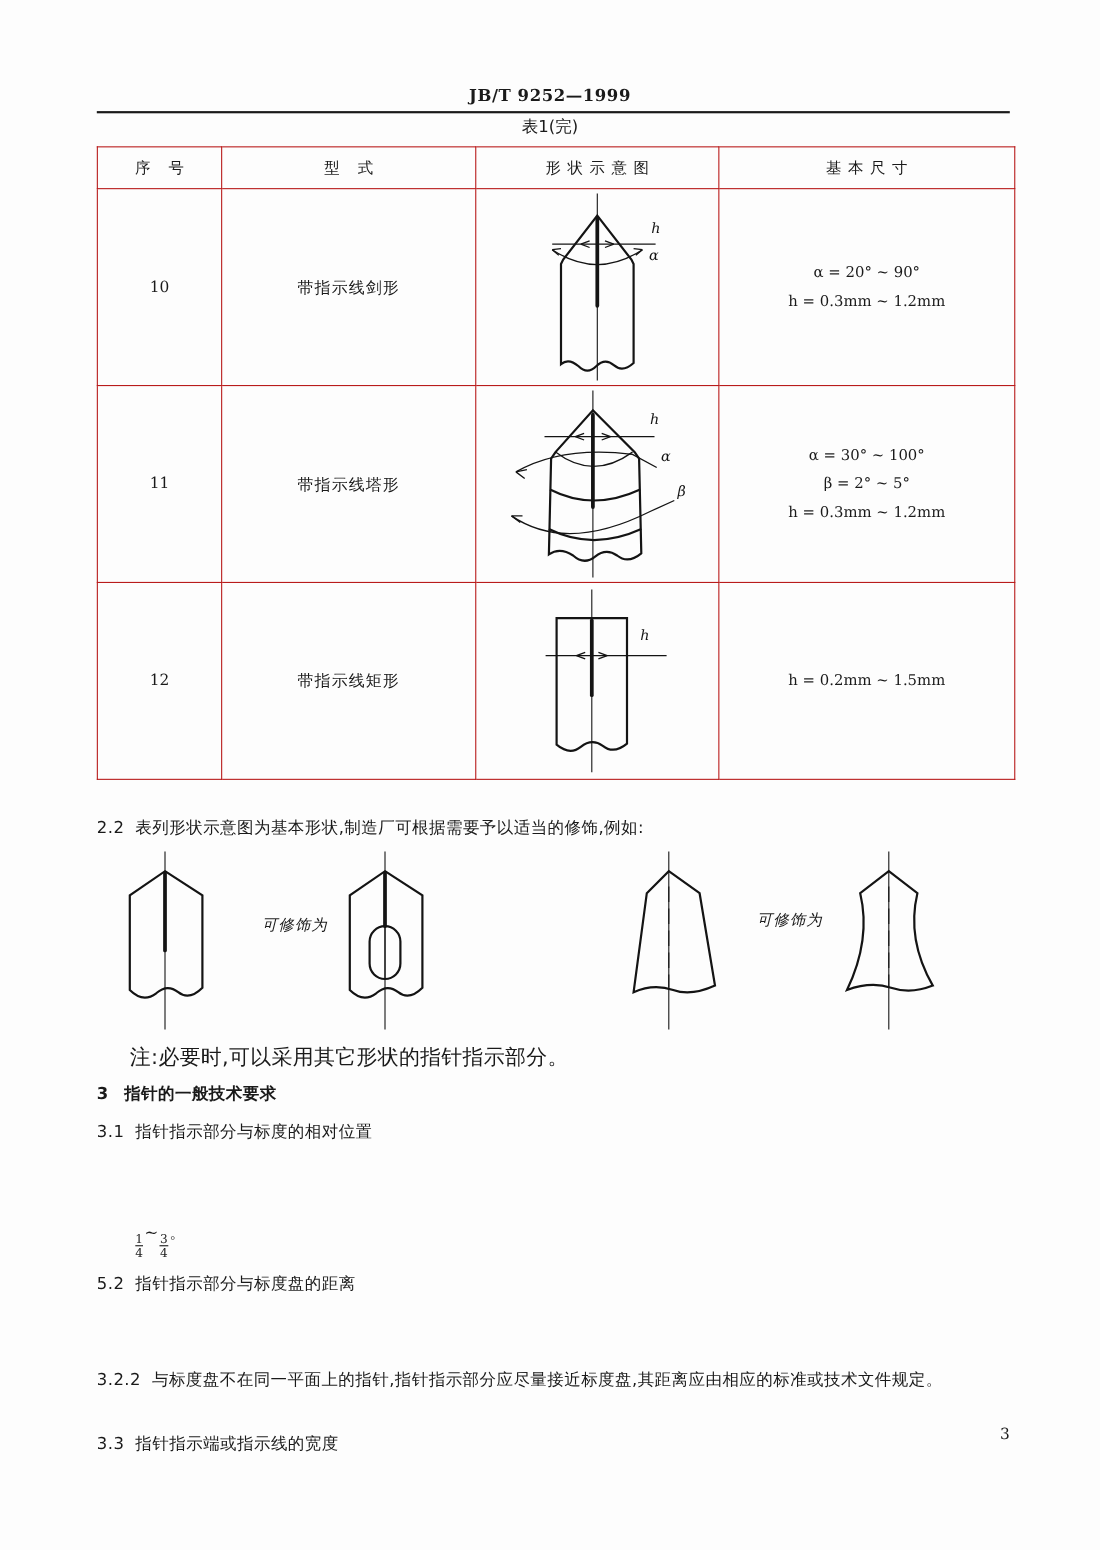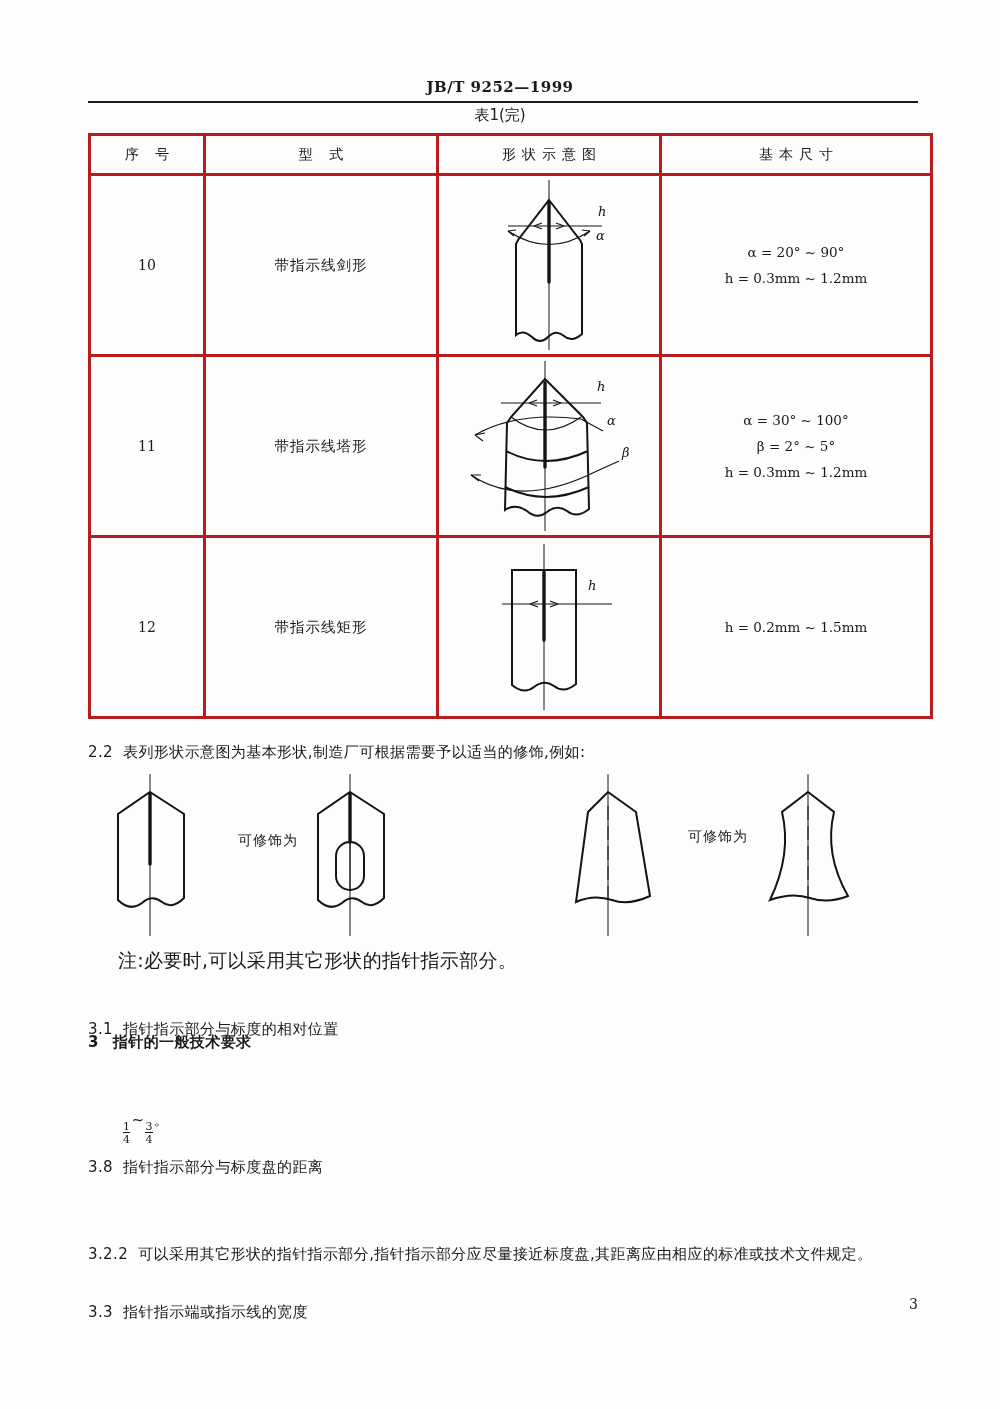--- a/index.html
+++ b/index.html
@@ -73,21 +73,21 @@
     position: absolute;
     left: 88px;
     top: 133px;
     width: 830px;
     border-collapse: collapse;
     table-layout: fixed;
     z-index: 2;
     background: transparent;
   }
   .tbl td, .tbl th {
-    border: 3px solid #b91c1c;
+    border: 1px solid #b91c1c;
     padding: 0;
     text-align: center;
     vertical-align: middle;
     font-weight: normal;
   }
   .tbl thead th {
     height: 37px;
     font-size: 14px;
     letter-spacing: 6px;
     text-indent: 6px;
@@ -139,20 +139,21 @@
     left: 88px;
     top: 770px;
     width: 830px;
     height: 170px;
     z-index: 2;
   }
   .ex-label {
     position: absolute;
     font-size: 14px;
     letter-spacing: 1px;
+    font-style: italic;
   }
 
   
   .frac {
     display: inline-flex;
     flex-direction: column;
     align-items: center;
     vertical-align: -0.42em;
     font-size: 11px;
     font-family: "DejaVu Serif", "Liberation Serif", serif;
@@ -328,45 +329,45 @@
         <line class="axis" x1="720" y1="36" x2="720" y2="128" stroke-dasharray="14 6"></line>
       </g>
     </svg>
 
     <div class="ex-label" style="left:150px; top:62px;">可修饰为</div>
     <div class="ex-label" style="left:600px; top:58px;">可修饰为</div>
   </div>
 
   <div class="note-line">注:必要时,可以采用其它形状的指针指示部分。</div>
 
-  <div class="para idx sec-head" style="left:88px; top:1003px;">
+  <div class="para idx sec-head" style="left:88px; top:955px;">
     <span class="num-wide">3</span><span>指针的一般技术要求</span>
   </div>
 
   <div class="para idx" style="left:88px; top:990px;text-align:center;">
     <span class="num">3.1</span><span>指针指示部分与标度的相对位置</span>
   </div>
 
   <div class="para" style="left:122px; top:1081px; width:800px;">
     <span class="frac">
         <span class="numr">1</span>
         <span class="den">4</span>
       </span><span>~</span><span class="frac">
         <span class="numr">3</span>
         <span class="den">4</span>
       </span><span>。</span>
   </div>
 
   <div class="para idx" style="left:88px; top:1128px;">
-    <span class="num">3.8</span><span>指针指示部分与标度盘的距离</span>
+    <span class="num">5.2</span><span>指针指示部分与标度盘的距离</span>
   </div>
 
 
   <div class="para idx" style="left:88px; top:1215px; width:832px; text-align:justify;">
-    <span class="num">3.2.2</span><span>可以采用其它形状的指针指示部分,指针指示部分应尽量接近标度盘,其距离应由相应的标准或技术文件规定。</span>
+    <span class="num">3.2.2</span><span>与标度盘不在同一平面上的指针,指针指示部分应尽量接近标度盘,其距离应由相应的标准或技术文件规定。</span>
   </div>
 
   <div class="para idx" style="left:88px; top:1273px;">
     <span class="num">3.3</span><span>指针指示端或指示线的宽度</span>
   </div>
 
   <div class="page-num">3</div>
 
 </div>
 

